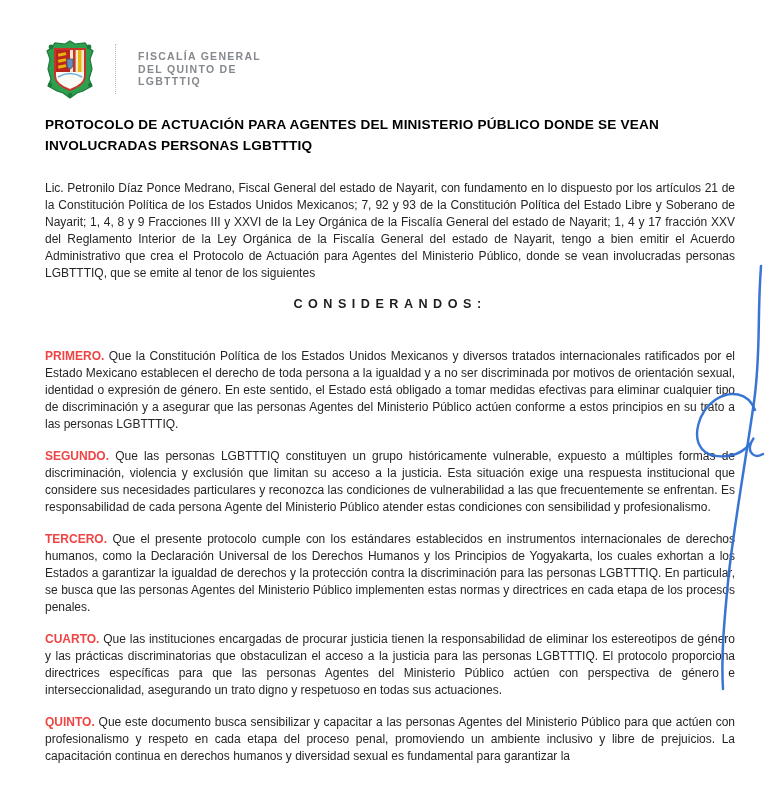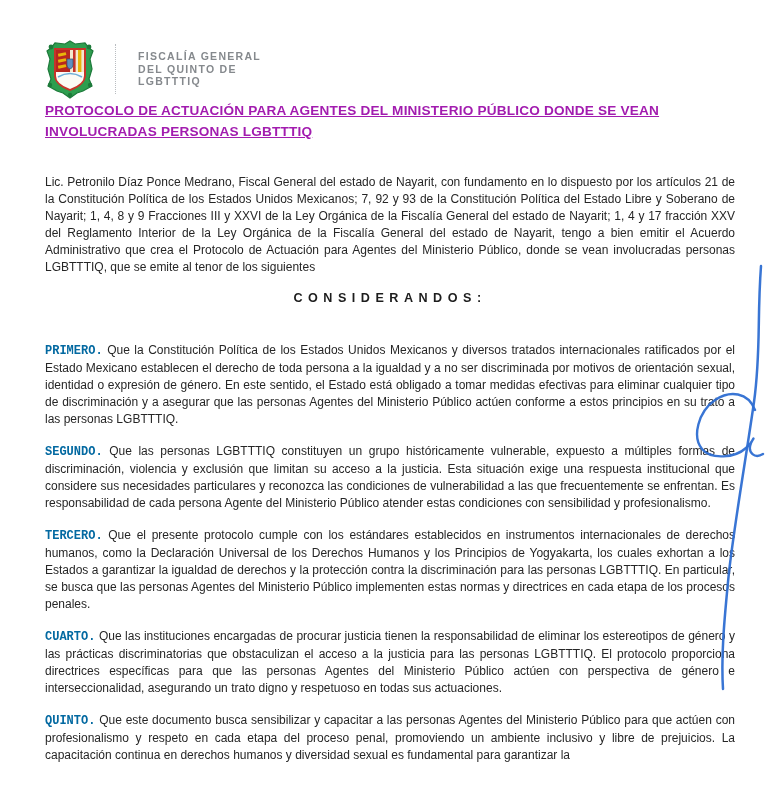--- a/index.html
+++ b/index.html
@@ -21,35 +21,36 @@
   .header-sep{
     height:50px;border-left:1px dotted #b9bdc1;margin-left:6px;
   }
   .org-name{
     margin-left:8px;
     font-size:10.5px;font-weight:bold;color:#85898d;
     letter-spacing:1.3px;line-height:12.5px;
   }
   
   .doc-title{
-    font-size:13.6px;font-weight:bold;color:#a21caf;
-    line-height:21px;letter-spacing:.2px;text-decoration:underline;
+    margin-top:14px;
+    font-size:13.6px;font-weight:bold;color:#000000;
+    line-height:21px;letter-spacing:.2px;
   }
   
   .body-text{font-size:12px;line-height:17px;text-align:justify;}
-  .intro{margin-top:32px;}
+  .intro{margin-top:24px;}
   .section-heading{
     margin-top:15px;
     text-align:center;
     font-size:12.6px;font-weight:bold;color:#1d1d1d;
     letter-spacing:5.5px;
   }
   .considerandos{margin-top:37px;}
   .para{margin:0 0 15px 0;}
-  .para strong{color:#0369a1;font-family:Liberation Mono, monospace;}
+  .para strong{color:#ef4444;}
   
   .pen-overlay{
     position:absolute;top:0;left:0;width:784px;height:806px;
     pointer-events:none;
   }
 </style>
 </head>
 <body>
 
 <div class="page">

